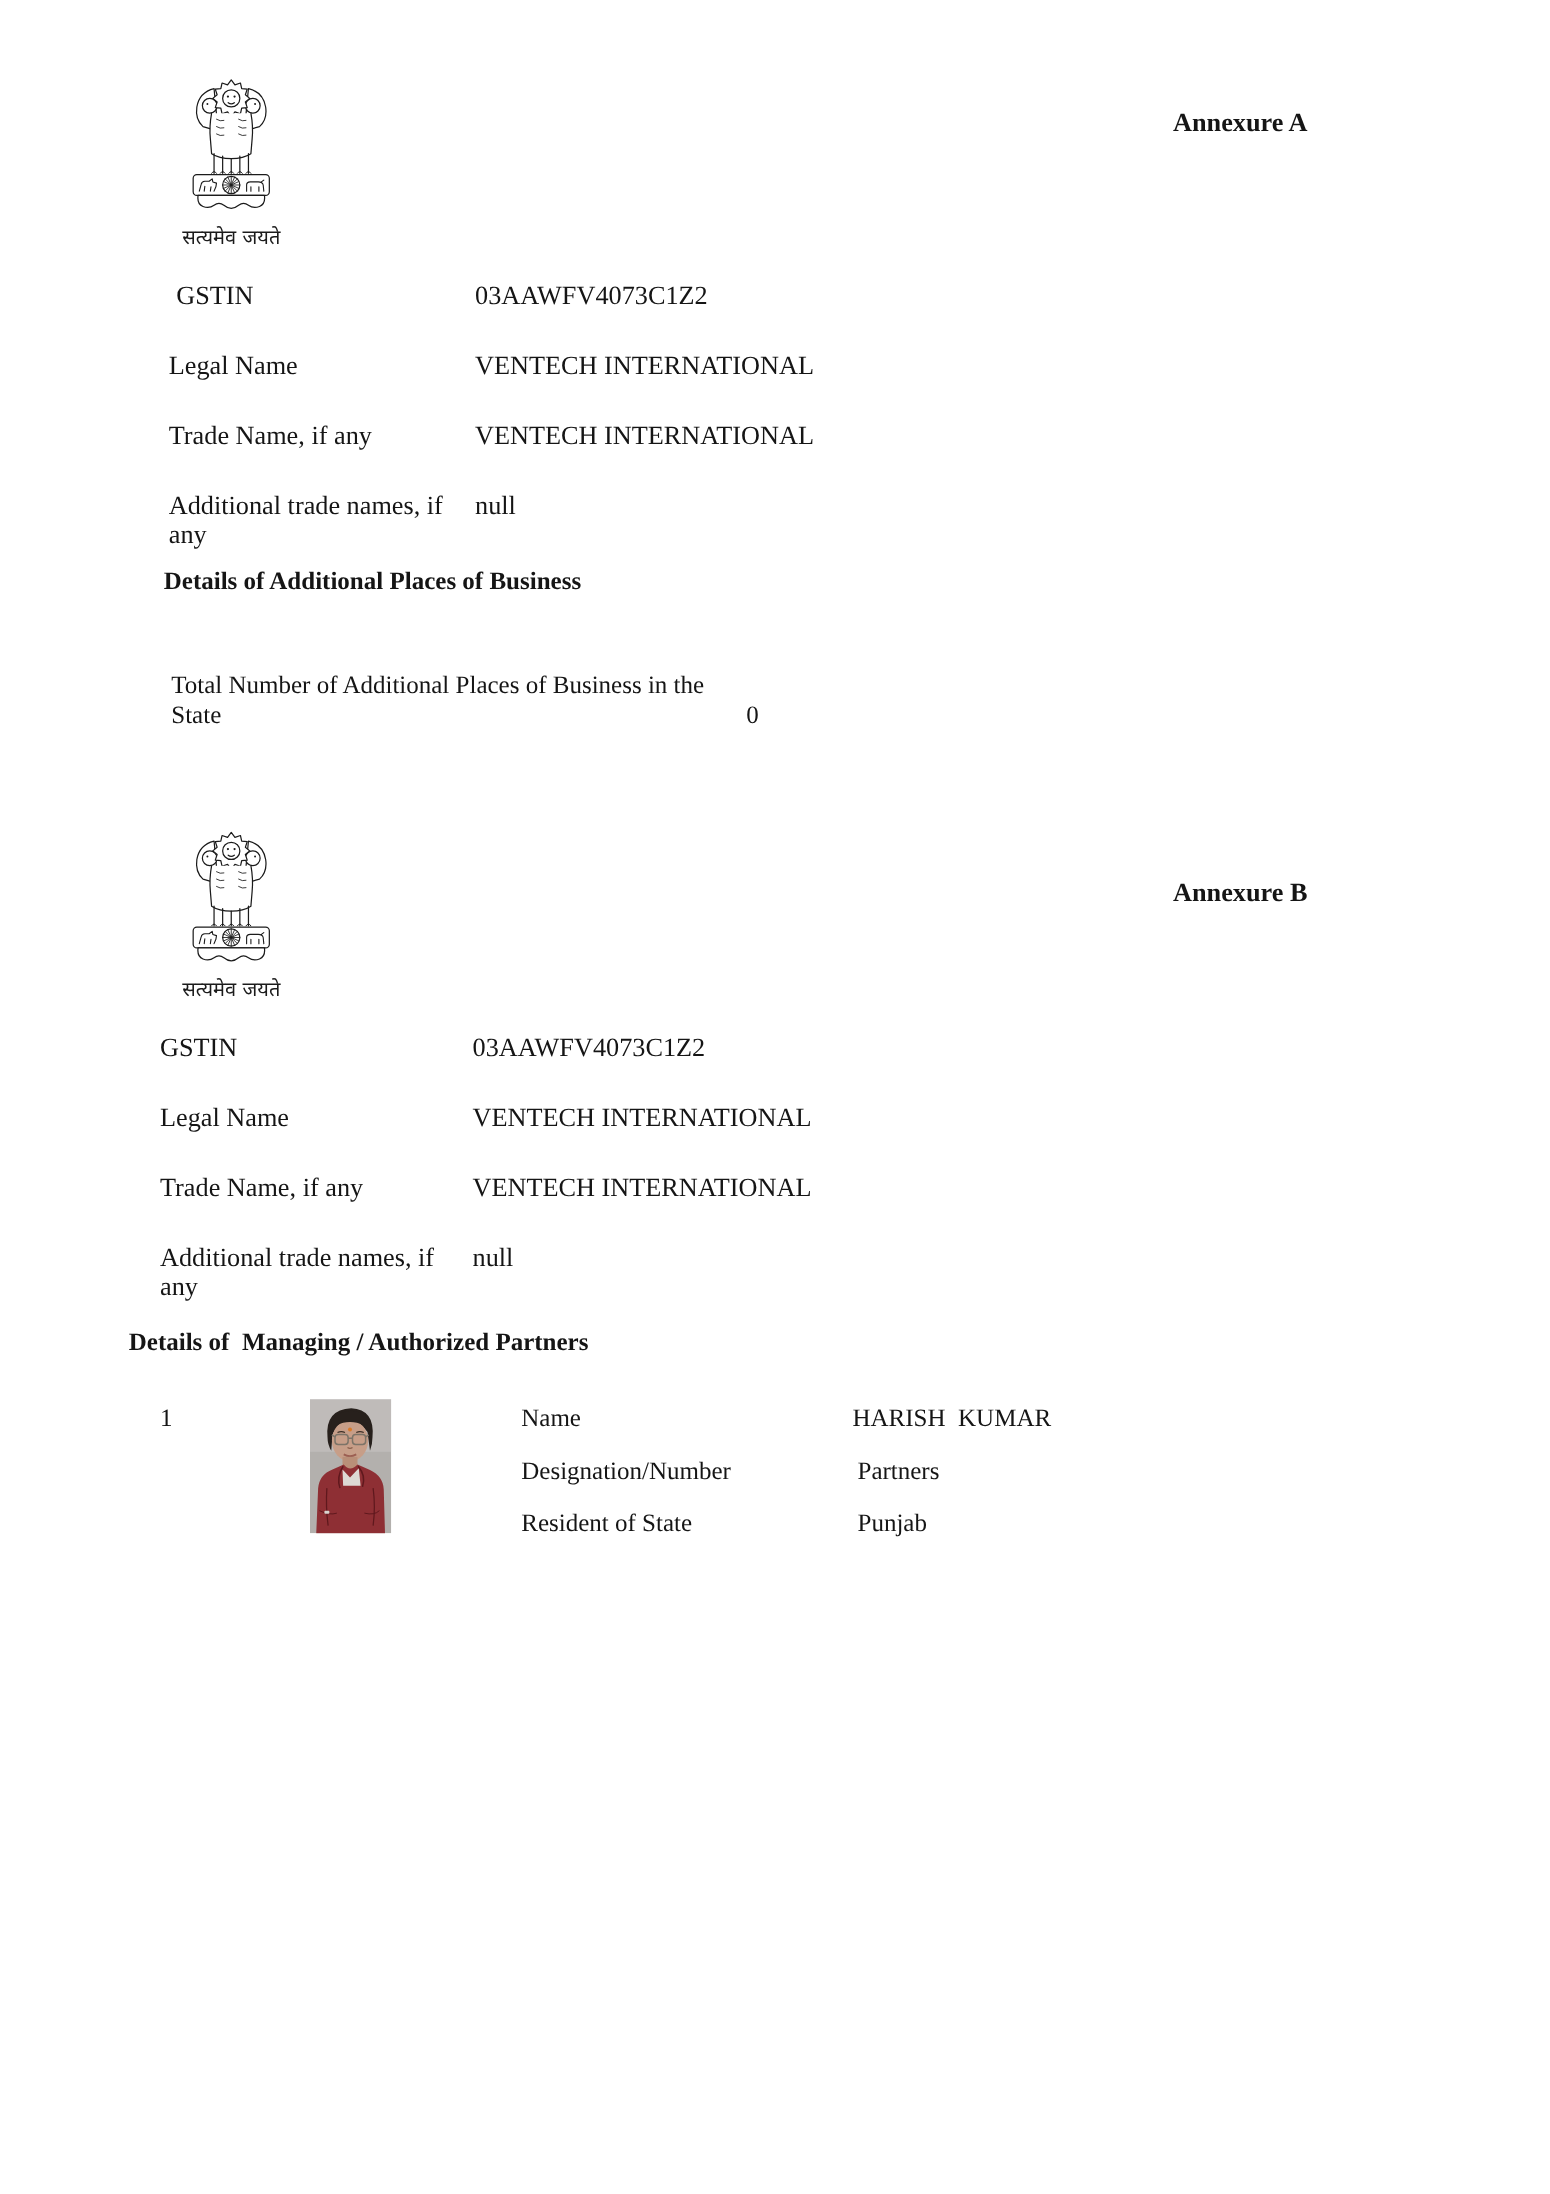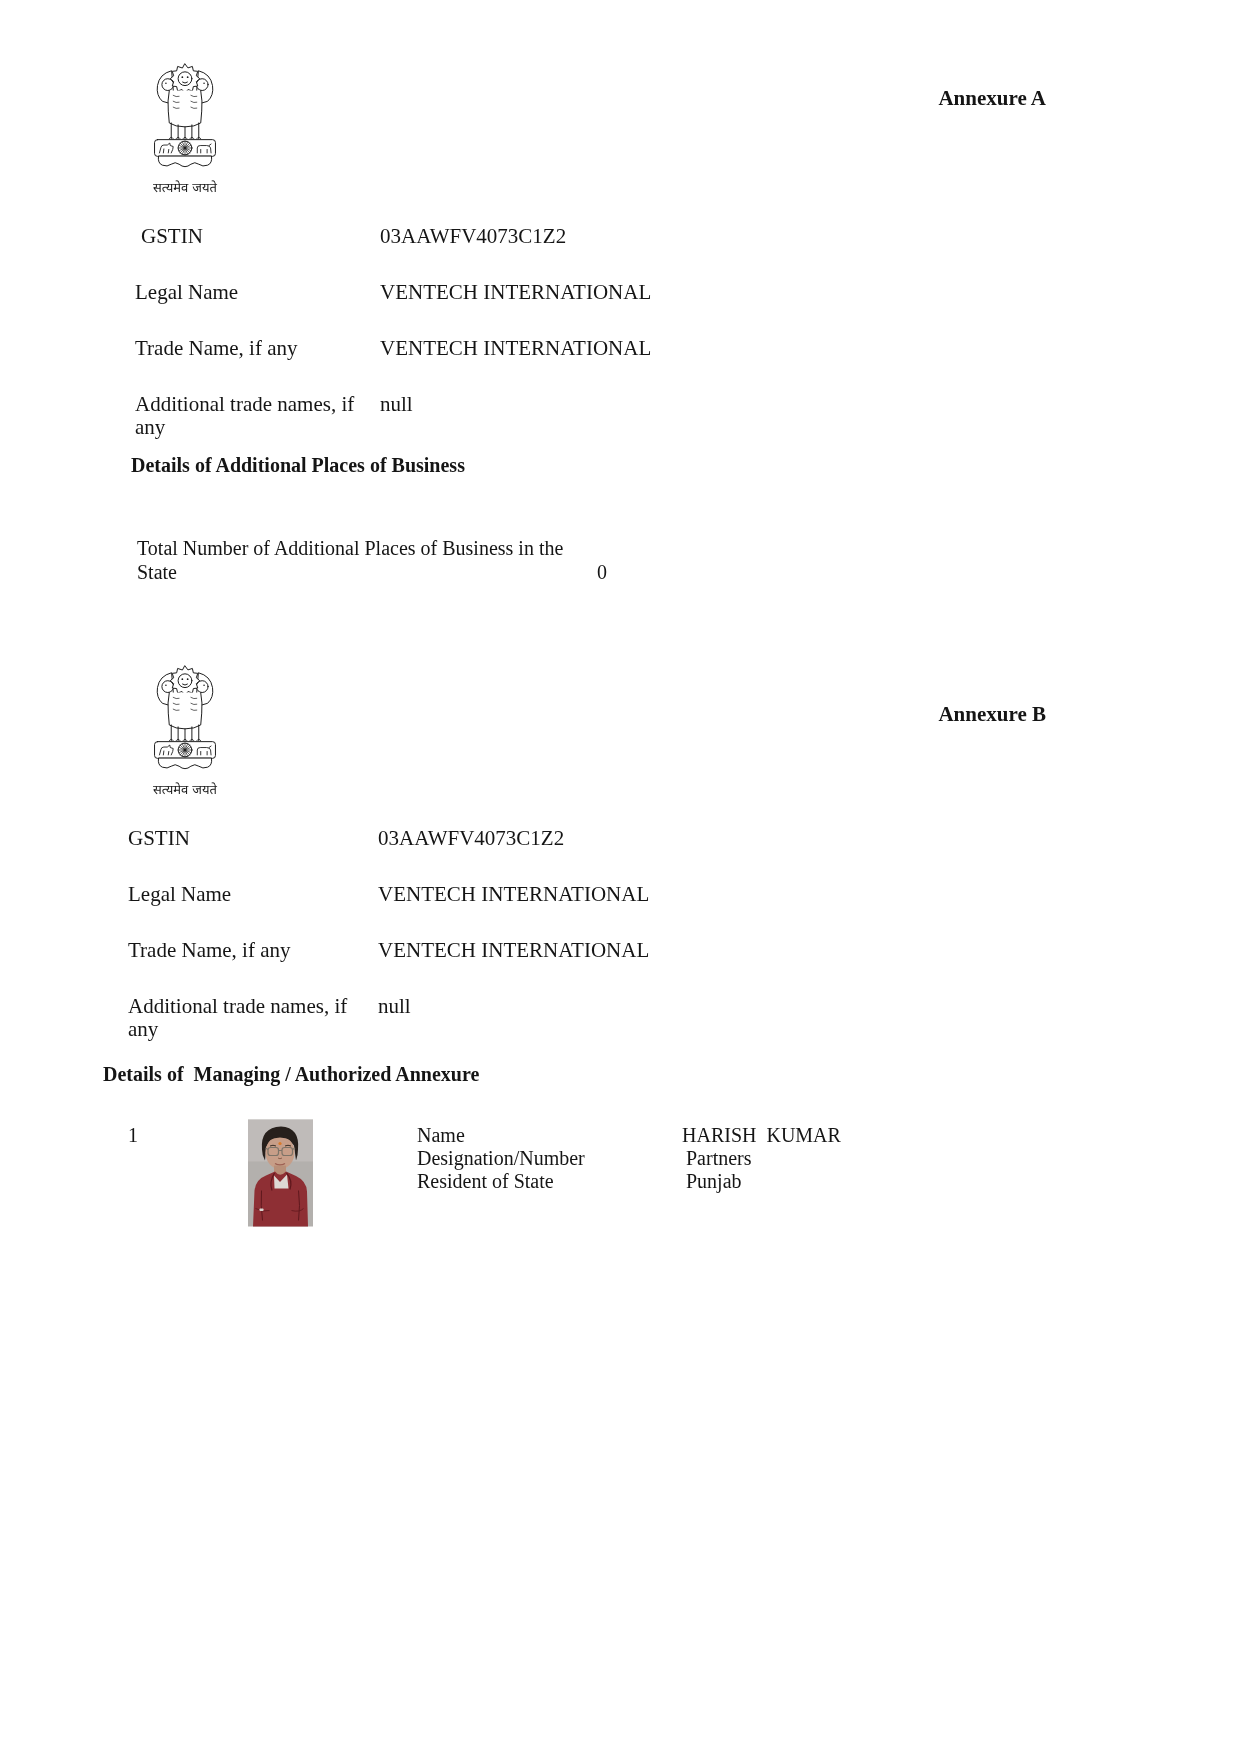--- a/index.html
+++ b/index.html
@@ -21,21 +21,21 @@
   }
   .emblem {
     position: absolute;
     left: 140px;
     width: 90px;
     text-align: center;
   }
   .emblem svg { display: block; margin: 0 auto; }
   .emblem-caption {
     font-family: "DejaVu Sans", sans-serif;
-    font-size: 13px;
+    font-size: 16px;
     color: #1b1b1b;
     margin-top: 2px;
     white-space: nowrap;
   }
   .fields {
     position: absolute;
     display: flex;
     flex-direction: column;
     gap: 33px;
     font-size: 21px;
@@ -78,20 +78,21 @@
     width: 65px;
     height: 108px;
   }
   .partner-photo svg { display: block; }
   .pdetails {
     position: absolute;
     left: 417px;
     top: 1124px;
     display: flex;
     flex-direction: column;
+    gap: 19px;
     font-size: 20px;
     line-height: 23px;
   }
   .prow { display: flex; }
   .plabel { width: 265px; }
   .pvalue { white-space: pre; }
   .prow:nth-child(2) .pvalue,
   .prow:nth-child(3) .pvalue { padding-left: 4px; }
   .defs-holder { position: absolute; width: 0; height: 0; overflow: hidden; }
 </style>
@@ -185,21 +186,21 @@
     <div class="frow">
       <div class="flabel">Trade Name, if any</div>
       <div class="fvalue">VENTECH INTERNATIONAL</div>
     </div>
     <div class="frow">
       <div class="flabel">Additional trade names, if any</div>
       <div class="fvalue">null</div>
     </div>
   </div>
 
-  <div class="sec-heading heading-b">Details of  Managing / Authorized Annexure</div>
+  <div class="sec-heading heading-b">Details of  Managing / Authorized Partners</div>
 
   <div class="partner-serial">1</div>
 
   <div class="partner-photo">
     <svg width="65" height="108" viewBox="0 0 65 107">
       <rect width="65" height="107" fill="#b3b0ad"></rect>
       <rect width="65" height="42" fill="#c8c5c2" opacity="0.55"></rect>
       <path d="M14 30 Q12 8 33 7 Q52 8 50 30 Q50 36 48 41 L46 26 Q40 18 32 18 Q22 19 18 28 L17 41 Q14 36 14 30 Z" fill="#27201c"></path>
       <ellipse cx="32" cy="33" rx="14.5" ry="16.5" fill="#c79e88"></ellipse>
       <path d="M16 28 Q15 10 33 9 Q51 10 49 28 Q44 18 32 18 Q20 18 16 28 Z" fill="#27201c"></path>

